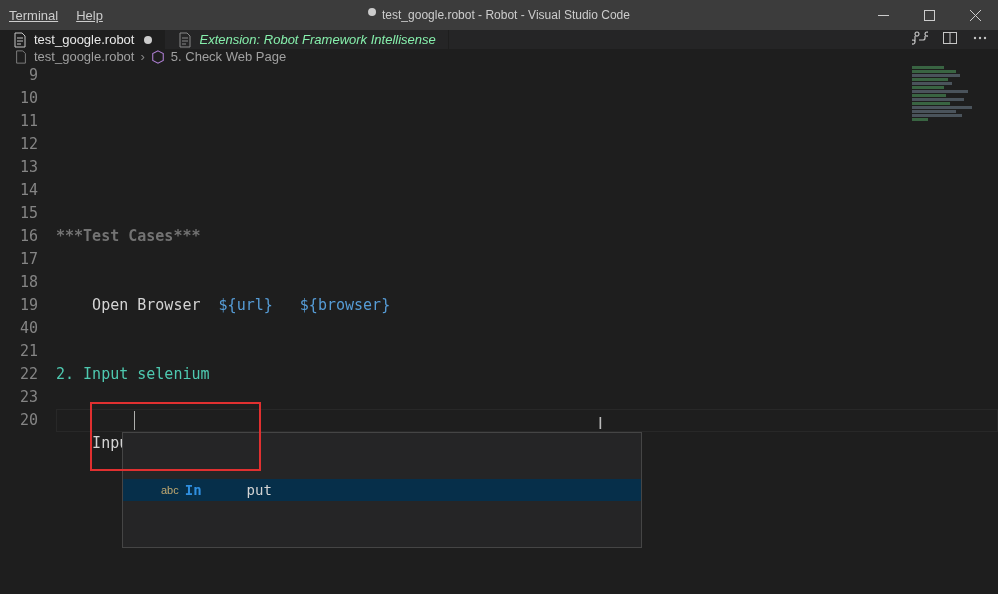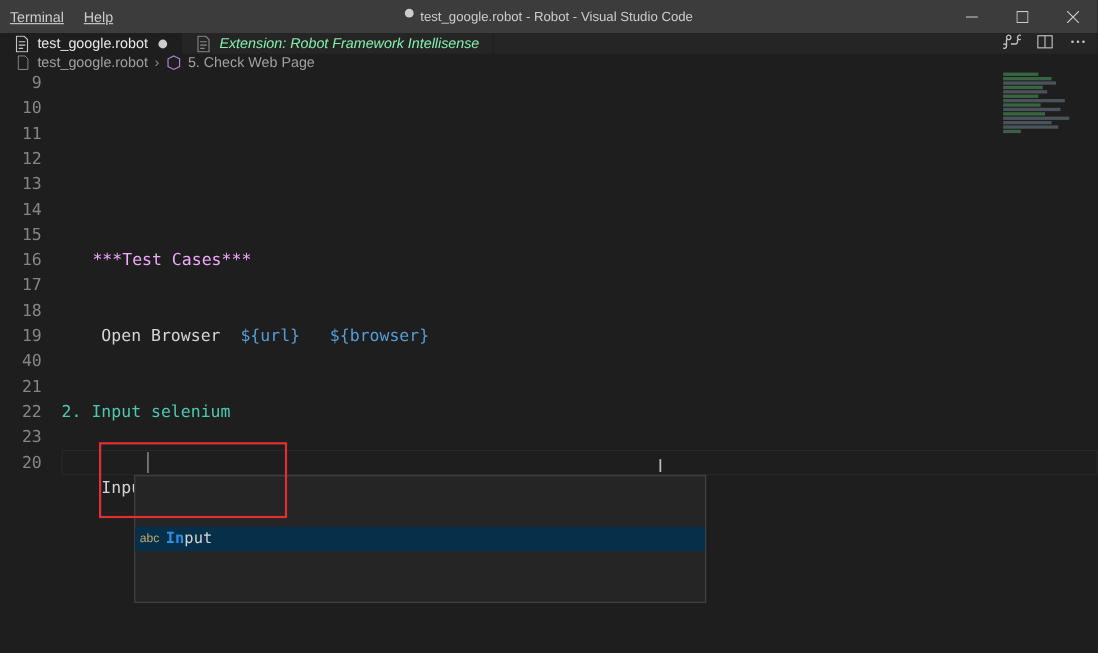--- a/index.html
+++ b/index.html
@@ -130,21 +130,21 @@
   .code-line { height: 23px; }
   .minimap {
     position: absolute;
     top: 2px;
     right: 6px;
     width: 80px;
     height: 70px;
     opacity: .5;
   }
   .minimap-line { height: 3px; margin-bottom: 1px; }
-  .tk-yellow  { color: #f0abfc; font-weight: 400; margin-left: 28px; }
+  .tk-yellow  { color: #737373; font-weight: 700; }
   .tk-cyan    { color: #4ec9b0; }
   .tk-blue    { color: #569cd6; }
 
   
   .current-line-bg {
     position: absolute;
     left: 0;
     right: 0;
     height: 23px;
     border: 1px solid #282828;
@@ -190,23 +190,23 @@
   .suggest-row {
     height: 22px;
     background: #062f4a;
     display: flex;
     align-items: center;
     padding: 0 4px;
     font-family: "Consolas", monospace;
     font-size: 14px;
     gap: 6px;
   }
-  .suggest-abc { color: #bfa76f; font-size: 11px; font-family: sans-serif; }
+  .suggest-abc { color: #bfa76f; font-size: 11px; font-family: sans-serif; margin-left: 34px; }
   .suggest-match { color: #2f8fe0; font-weight: bold; }
-  .suggest-rest  { color: #d4d4d4; }
+  .suggest-rest  { color: #d4d4d4; margin-left: 45px; }
 </style>
 </head>
 <body>
 
 <div class="titlebar">
   <div class="titlebar-left">
     <div class="titlebar-menu">Terminal</div>
     <div class="titlebar-menu">Help</div>
   </div>
   <div class="titlebar-center">

